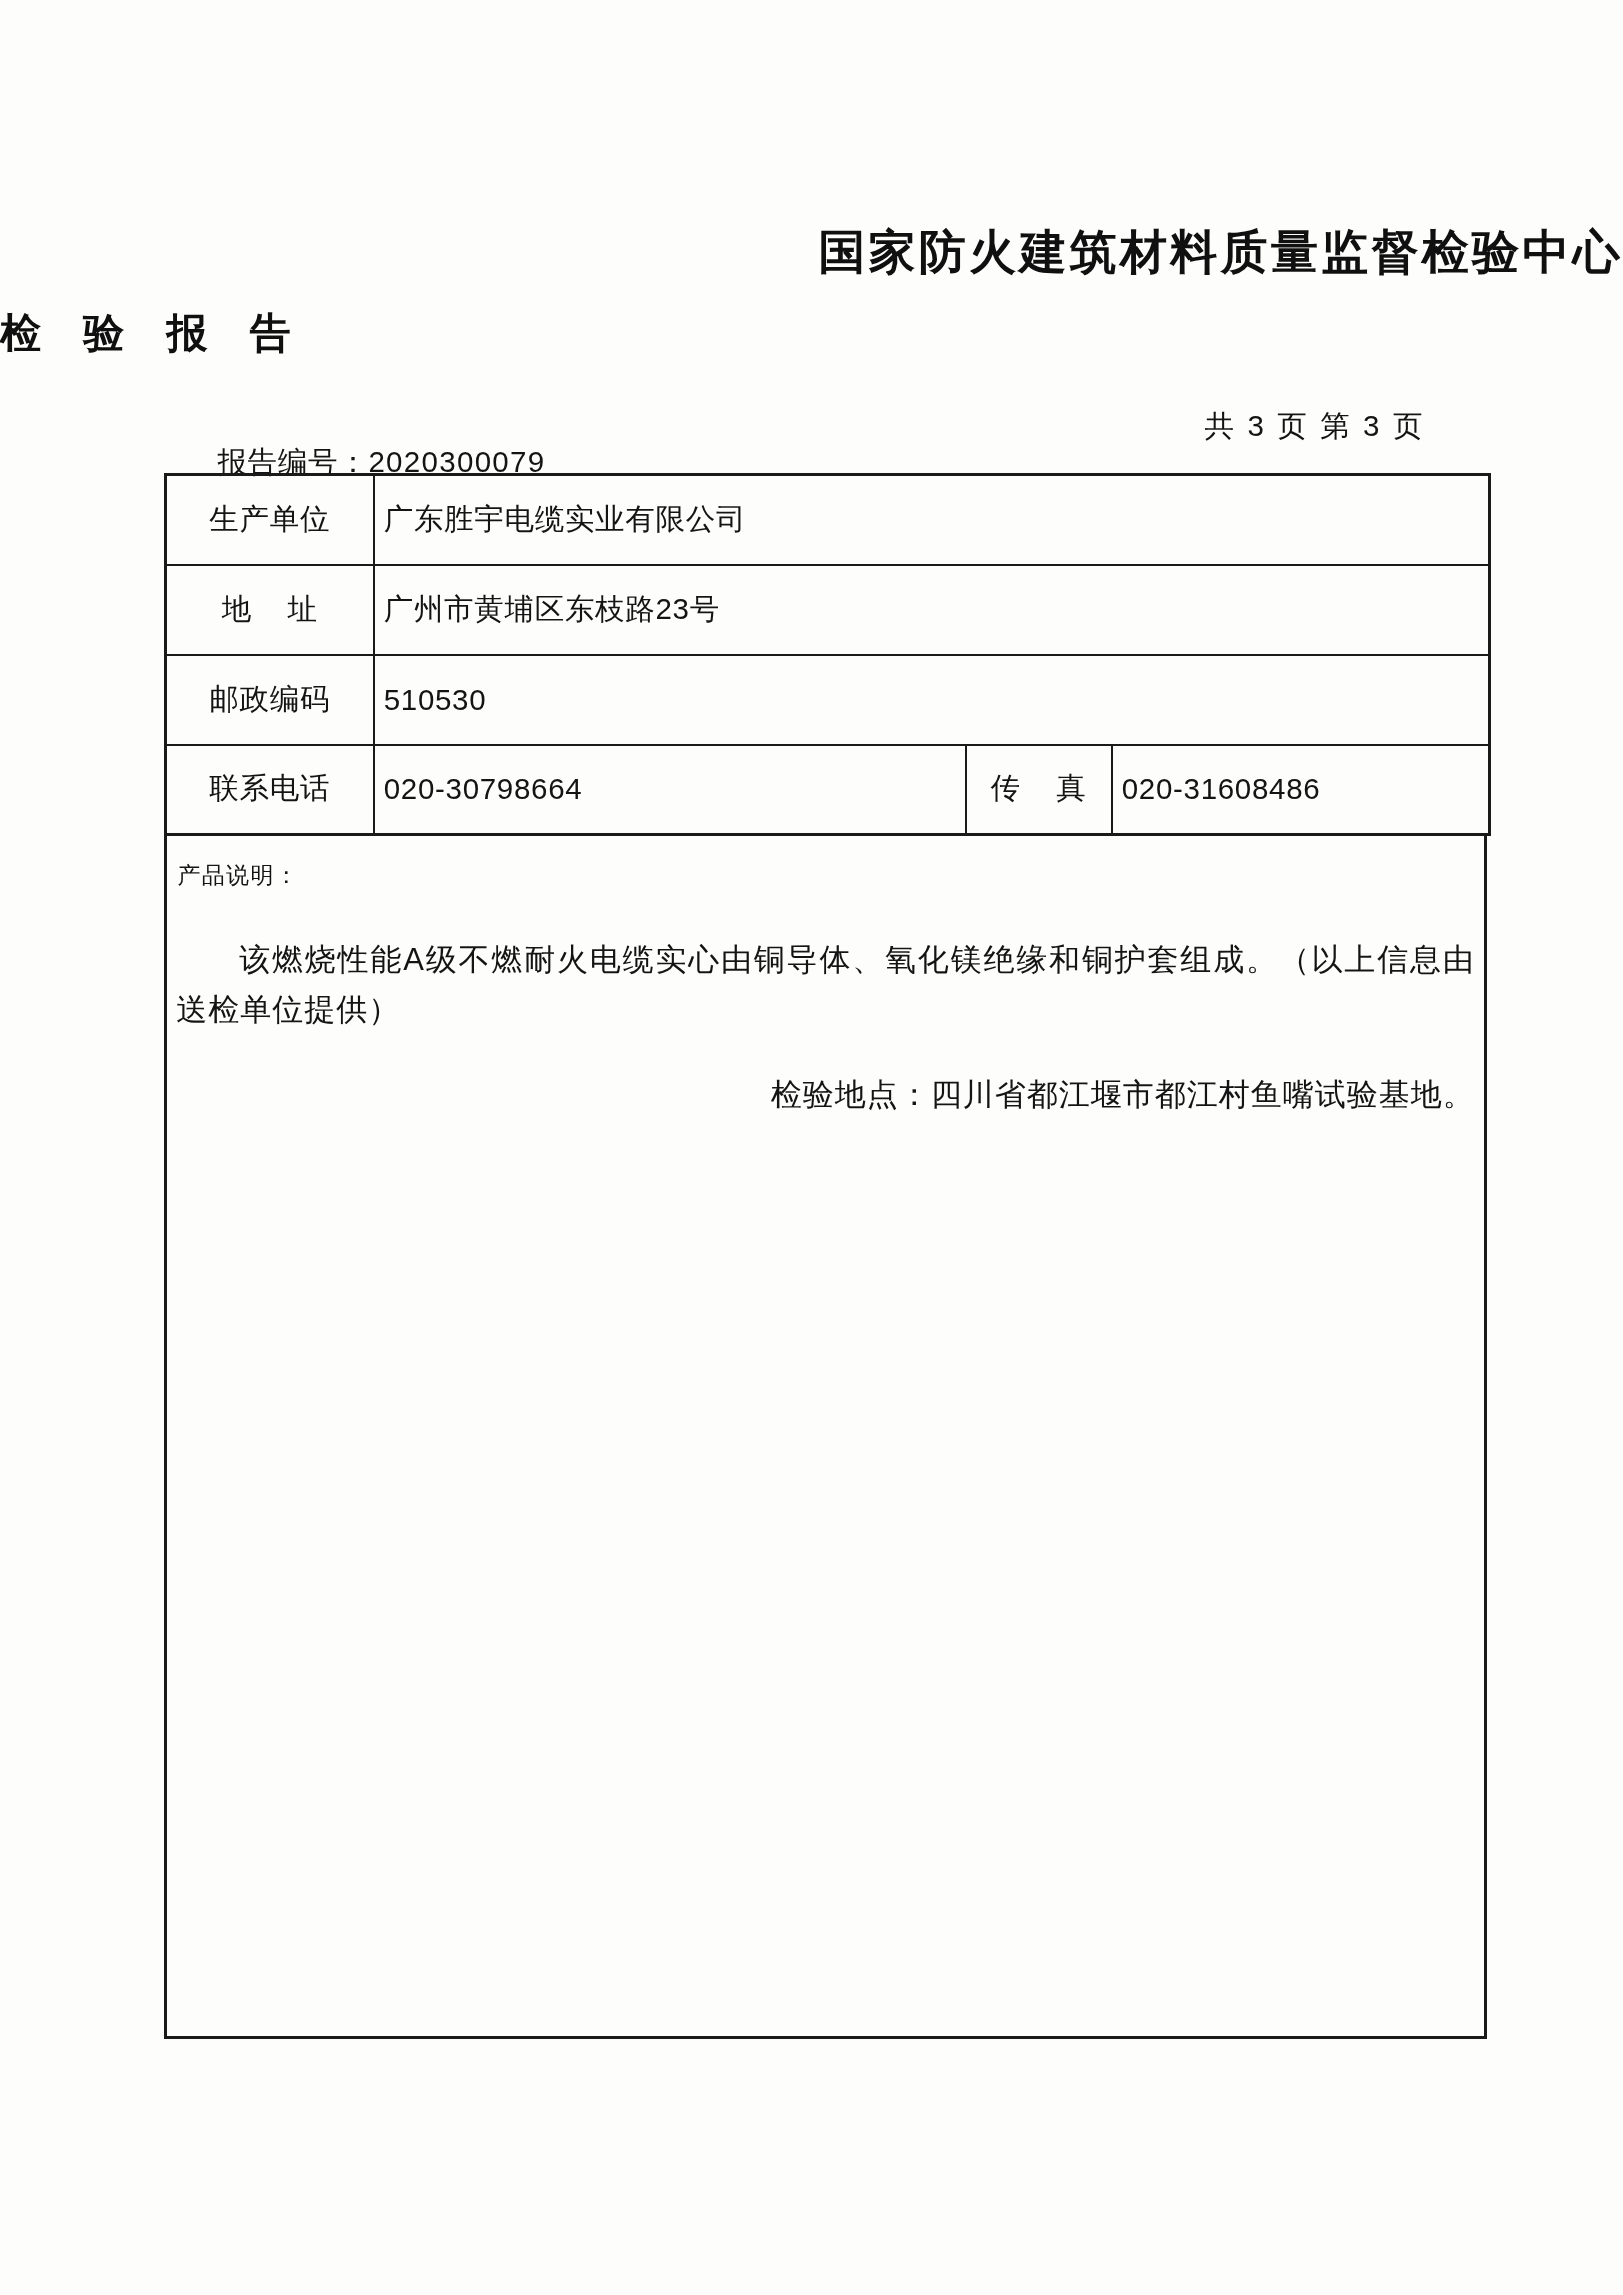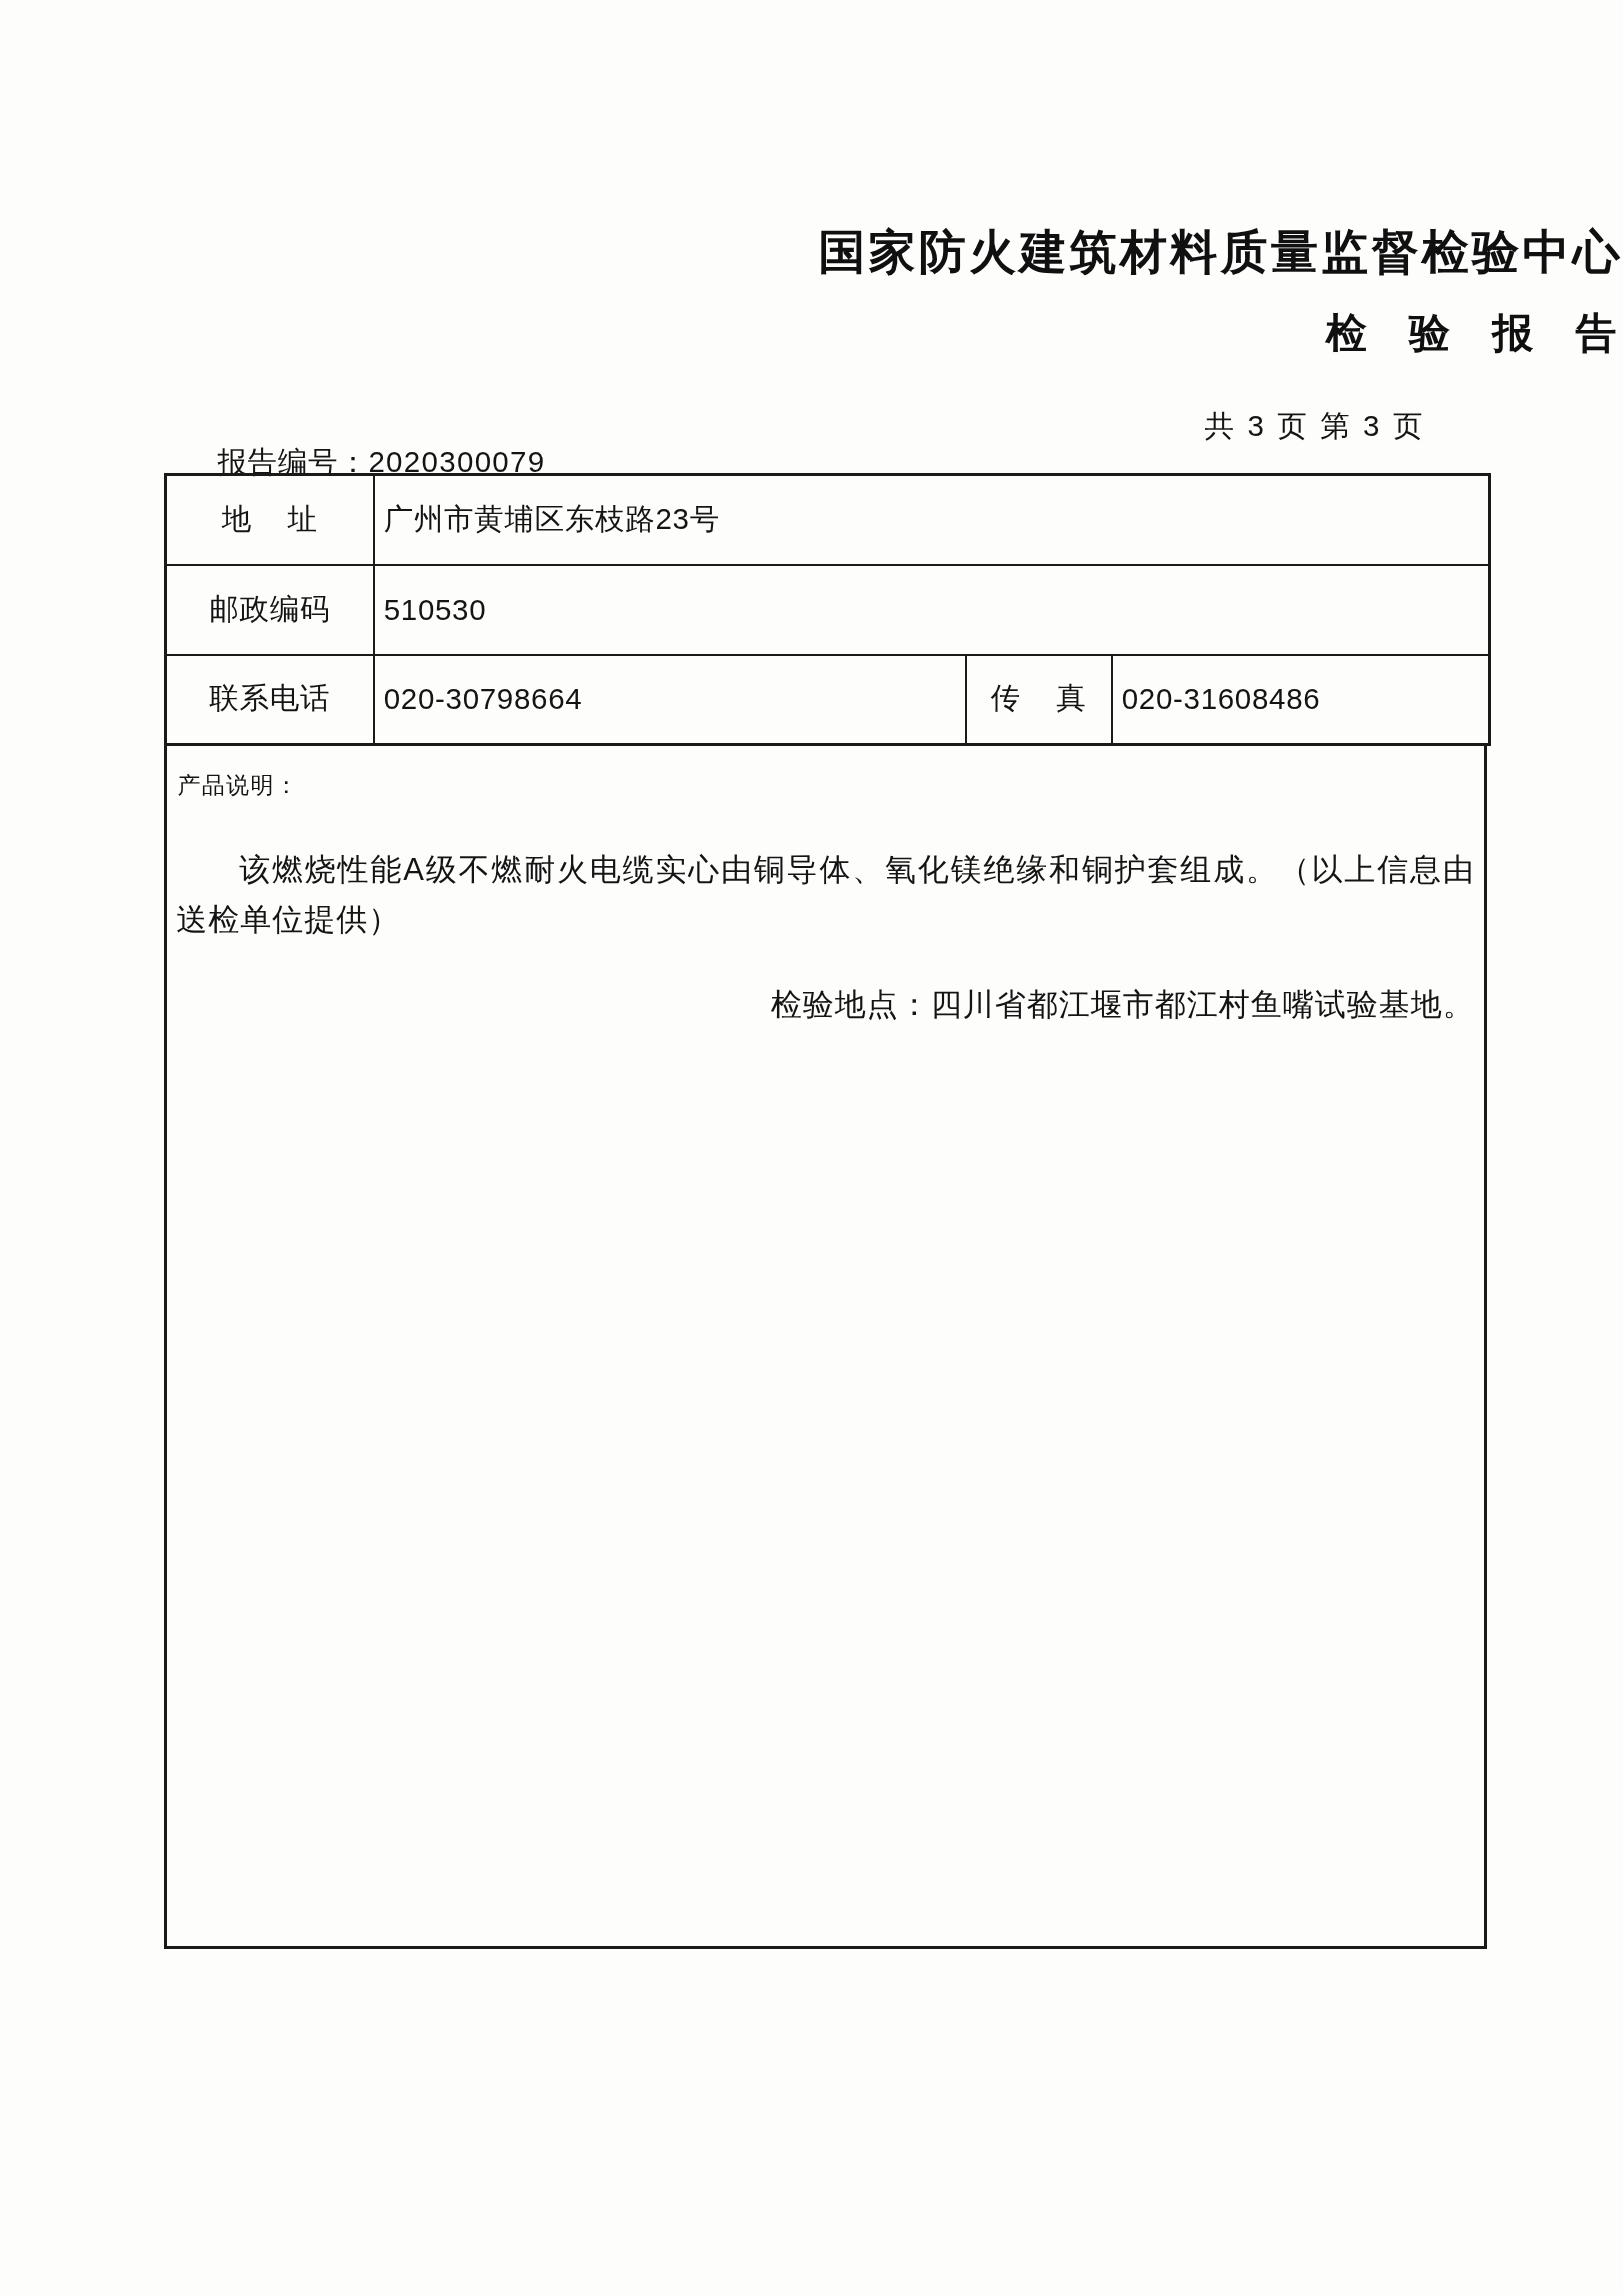--- a/index.html
+++ b/index.html
@@ -26,21 +26,21 @@
     font-size: 47px;
     font-weight: bold;
     letter-spacing: 3.3px;
     color: #101010;
   }
   .report-title {
     position: absolute;
     top: 306px;
     left: 0;
     width: 100%;
-    text-align: right;
+    text-align: left;
     font-size: 41px;
     font-weight: bold;
     letter-spacing: 6.5px;
     white-space: pre;
     color: #101010;
   }
 
   
   .meta-row {
     position: absolute;
@@ -142,20 +142,24 @@
   <div class="doc-block">
 
     <table class="info-table">
       <colgroup>
         <col class="col-label">
         <col class="col-phone">
         <col class="col-fax-l">
         <col class="col-fax-v">
       </colgroup>
       <tbody>
+          <tr>
+        <td class="cell-label">生产单位</td>
+        <td class="cell-value" colspan="3">广东胜宇电缆实业有限公司</td>
+      </tr>
       <tr>
         <td class="cell-label">地    址</td>
         <td class="cell-value" colspan="3">广州市黄埔区东枝路23号</td>
       </tr>
       <tr>
         <td class="cell-label">邮政编码</td>
         <td class="cell-value" colspan="3">510530</td>
       </tr>
       <tr>
         <td class="cell-label">联系电话</td>

